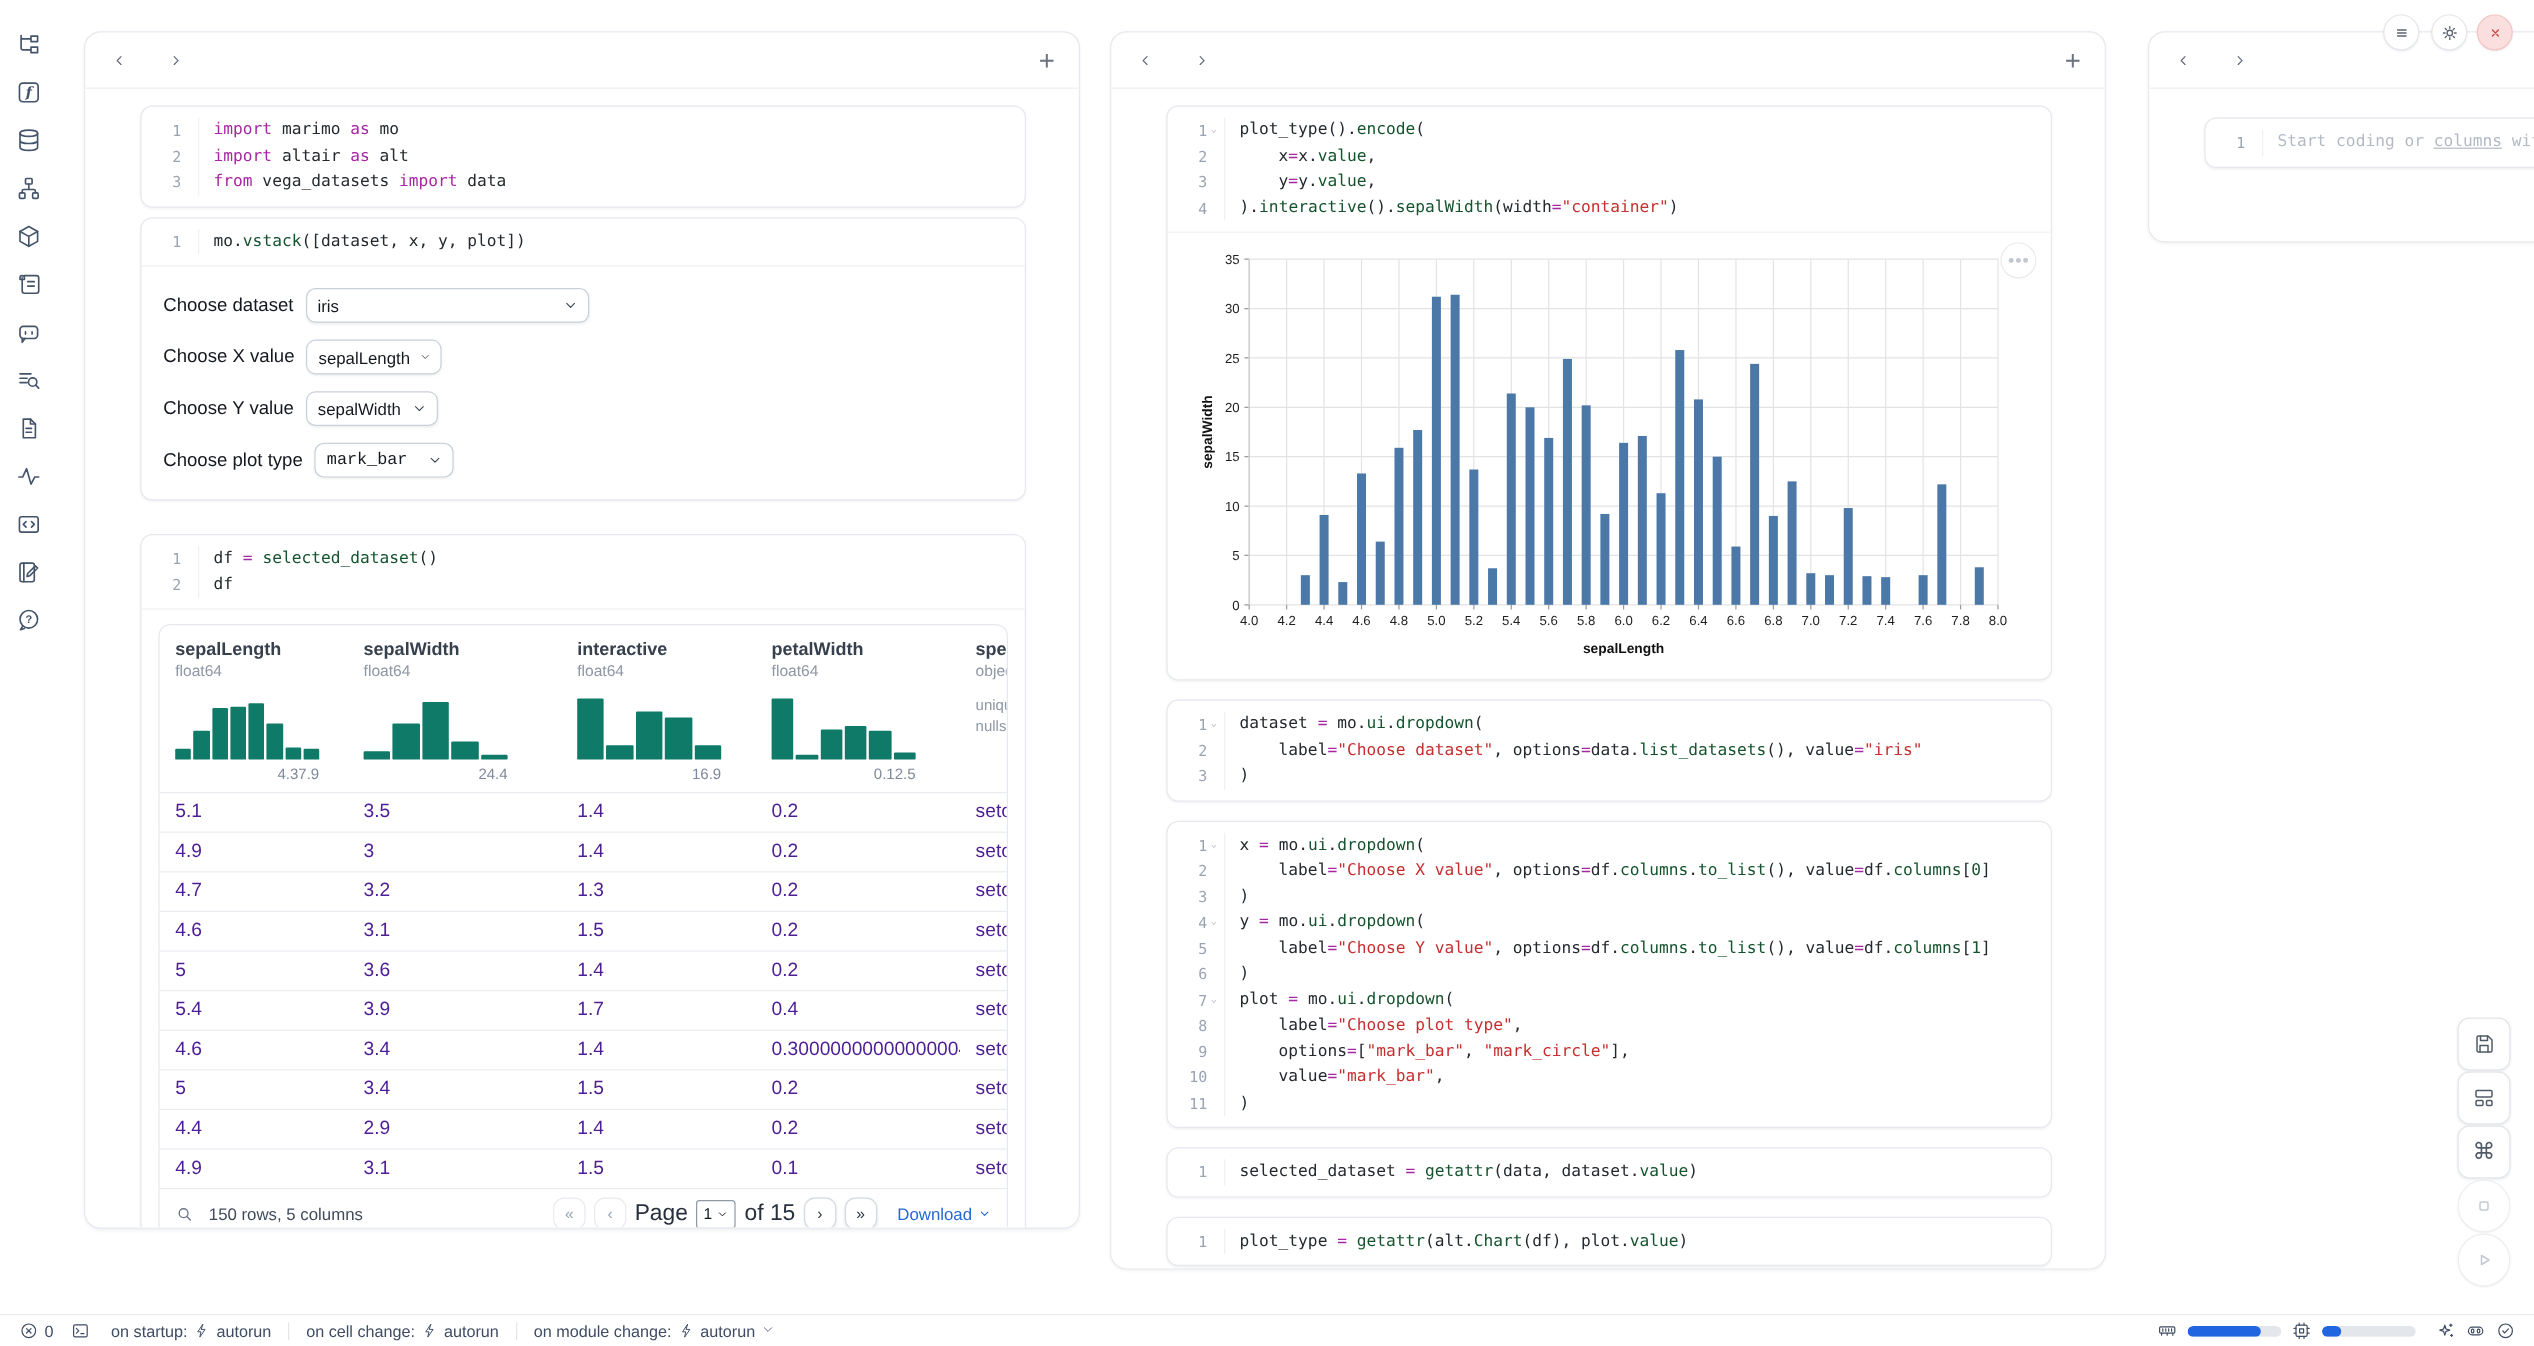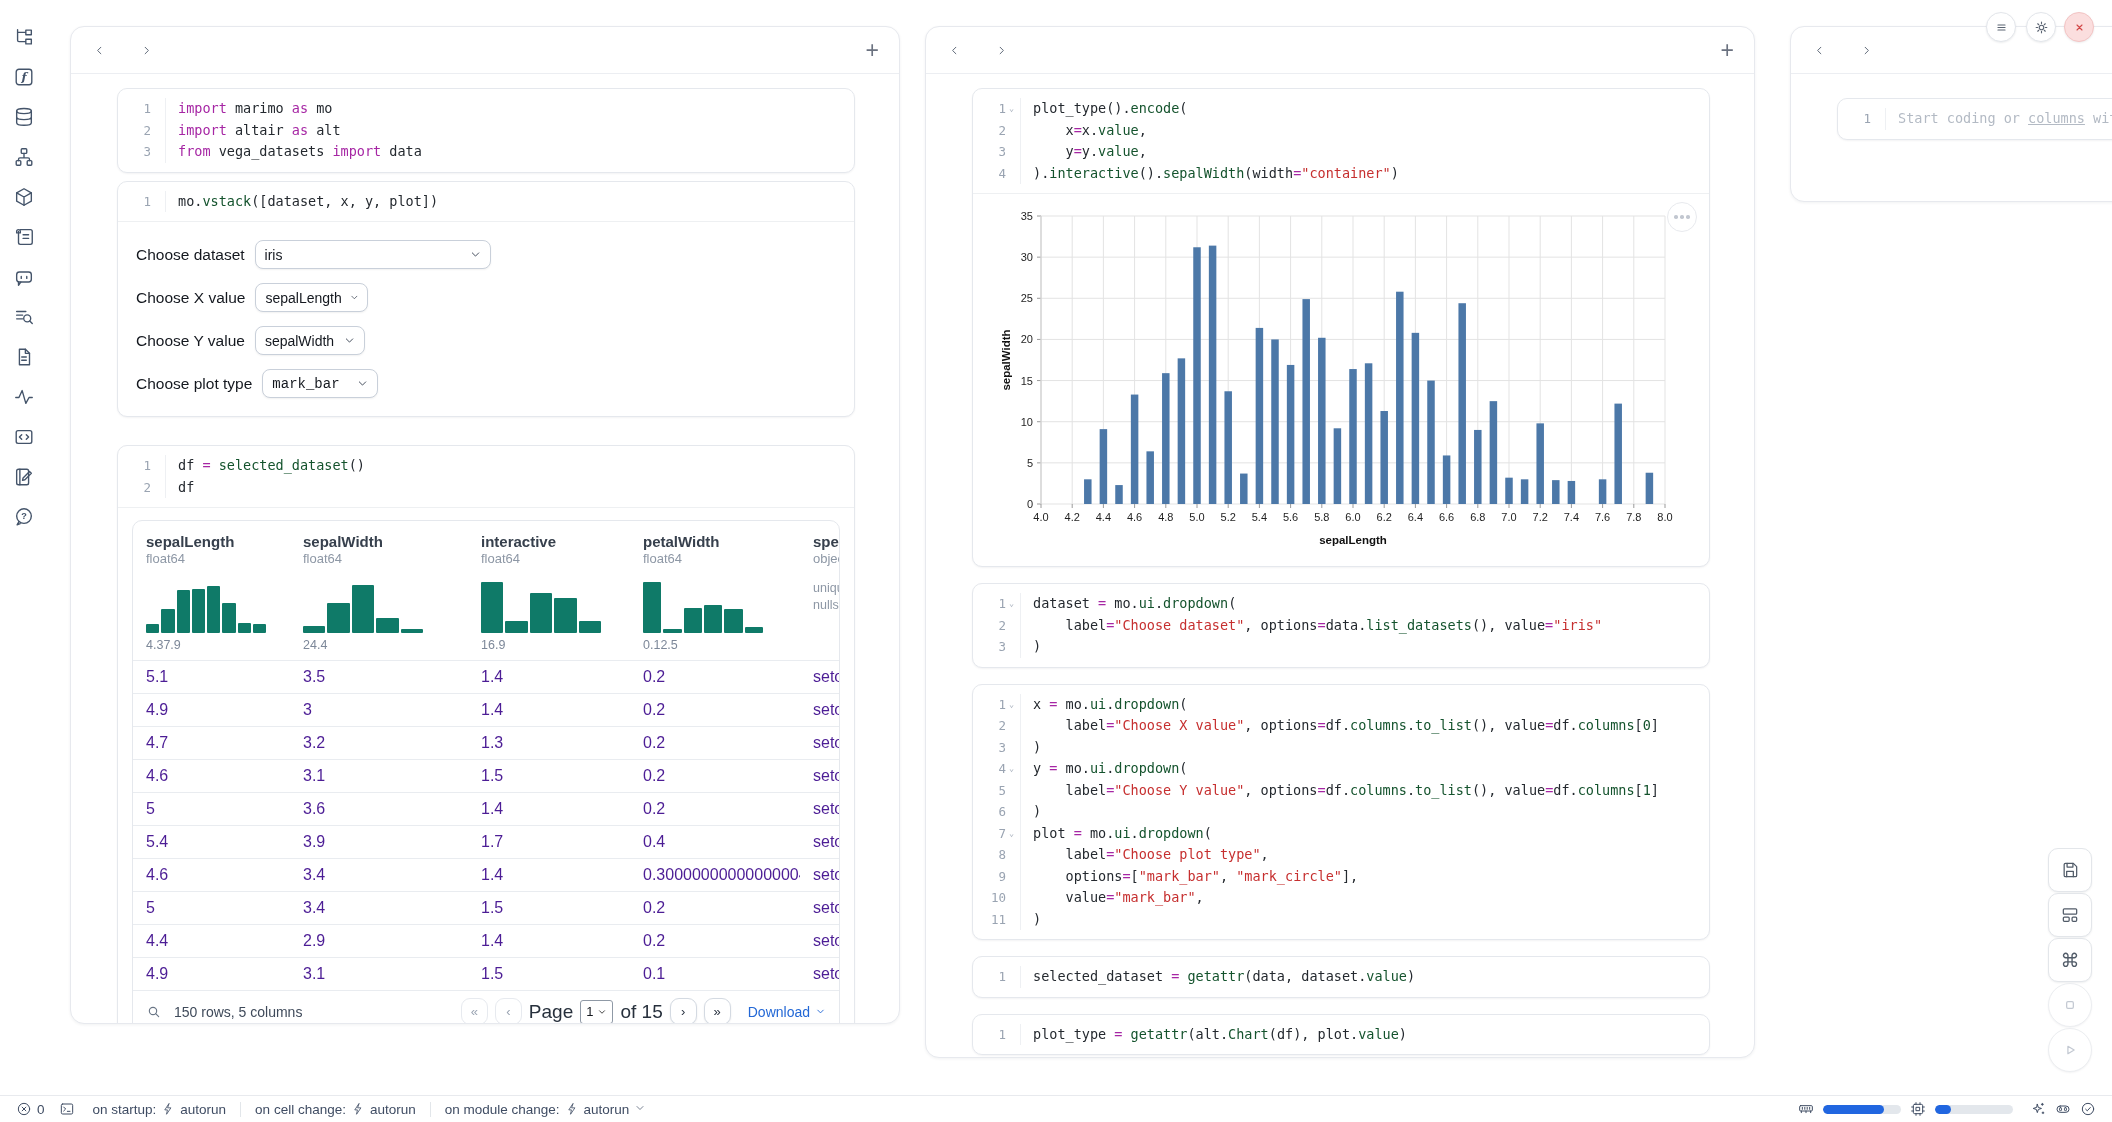--- a/index.html
+++ b/index.html
@@ -42,21 +42,21 @@
 
 .output-table{padding:12px 14px 14px}
 .table-card{border:1px solid #e5e8ed;border-radius:10px;overflow:hidden}
 .thead,.trow{display:grid;grid-template-columns:157px 178px 162px 170px 1fr}
 .thead{padding:12px 0 8px}
 .th{padding-left:13px;overflow:hidden}
 .th-name{font-weight:bold;font-size:15px;color:#37404d;white-space:nowrap}
 .th-dtype{font-size:13px;color:#8d97a5;margin-top:1px;white-space:nowrap}
 .hist{margin-top:13px;height:54px;width:120px;display:flex;align-items:flex-end;gap:2px}
 .hist-bar{flex:1;background:#0f7a68;border-radius:1px}
-.hist-range{width:120px;display:flex;justify-content:flex-start;font-size:12.5px;color:#7d8899;margin-top:5px}
+.hist-range{width:120px;display:flex;justify-content:flex-end;font-size:12.5px;color:#7d8899;margin-top:5px}
 .th-meta{margin-top:14px;font-size:12.5px;color:#8d97a5;line-height:17px;white-space:nowrap}
 .trow{border-top:1px solid #e9ecf0;height:33px;align-items:center;font-size:16px;color:#4c1d95}
 .trow span{padding-left:13px;white-space:nowrap;overflow:hidden}
 .tfoot{border-top:1px solid #e9ecf0;height:42px;display:flex;align-items:center;padding:0 13px;font-size:14px;color:#3f4a5a}
 .tfoot .search-ic{width:16px;height:16px;stroke:#6a7686;fill:none;stroke-width:1.7;stroke-linecap:round;margin-right:12px}
 .pager{margin-left:auto;display:flex;align-items:center;gap:7px}
 .pg{width:27px;height:27px;border-radius:9px;background:#fff;display:flex;align-items:center;justify-content:center;
   font-size:13px;cursor:pointer}
 .pg.dis{border:1px solid #e7eaef;color:#9aa4b2}
 .pg.en{border:1px solid #d4dae2;color:#2b3442;box-shadow:0 1px 2px rgba(16,24,40,.08)}

